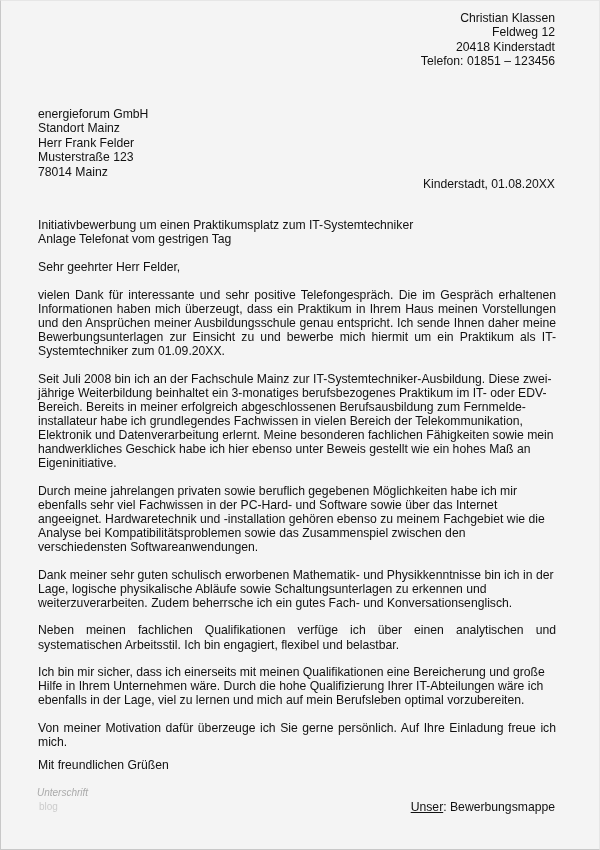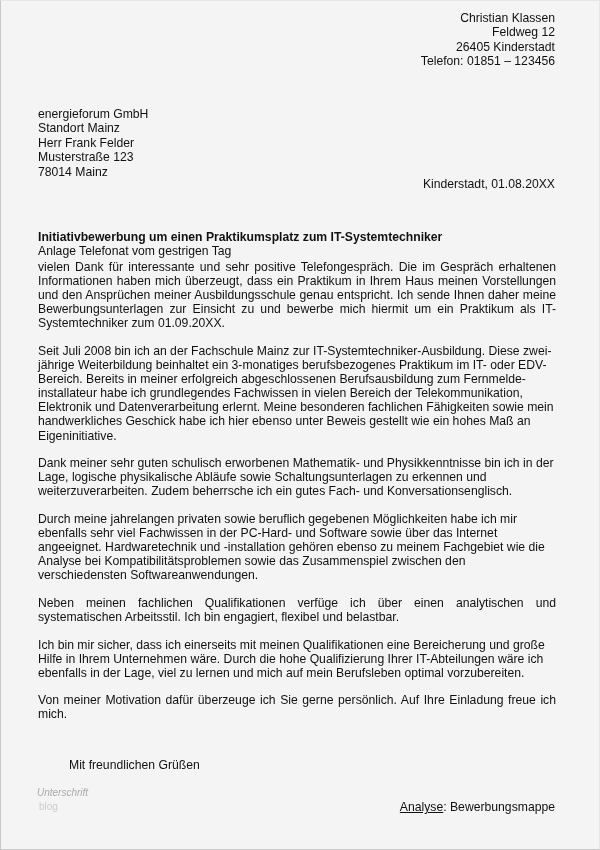--- a/index.html
+++ b/index.html
@@ -21,75 +21,76 @@
   }
   .recipient {
     position: absolute; left: 37px; top: 106px; line-height: 14.4px;
   }
   .date {
     position: absolute; right: 44px; top: 176px; line-height: 14.4px; margin-left: 28px;
   }
   .subject {
     position: absolute; left: 37px; top: 217px; line-height: 14.4px;
   }
-  .subject .bold { font-weight: bold; margin-top: 12px; }
+  .subject .bold { font-weight: normal; }
   .body {
     position: absolute; left: 37px; top: 259px; width: 518px; line-height: 14.1px;
   }
   .body p { margin: 0 0 13.5px 0; }
   .body p.justify { text-align: justify; }
-  .closing { position: absolute; left: 37px; top: 757px; line-height: 14.4px; margin-left: 31px; }
+  .closing { position: absolute; left: 37px; top: 757px; line-height: 14.4px; }
   .signature {
     position: absolute; left: 36px; top: 786px; font-style: italic; color: #aaa;
     font-size: 10px;
   }
   .watermark {
     position: absolute; left: 38px; top: 800px; color: #ccc; font-size: 10px;
   }
   .enclosure { position: absolute; right: 44px; top: 799px; }
   .enclosure .u { text-decoration: underline; }
 </style>
 </head>
 <body>
 
 <div class="page">
 
   <div class="sender">
     <div>Christian Klassen</div>
     <div>Feldweg 12</div>
-    <div>26405 Kinderstadt</div>
+    <div>20418 Kinderstadt</div>
     <div>Telefon: 01851 – 123456</div>
   </div>
 
   <div class="recipient">
     <div>energieforum GmbH</div>
     <div>Standort Mainz</div>
     <div>Herr Frank Felder</div>
     <div>Musterstraße 123</div>
     <div>78014 Mainz</div>
   </div>
 
   <div class="date">Kinderstadt, 01.08.20XX</div>
 
   <div class="subject">
     <div class="bold">Initiativbewerbung um einen Praktikumsplatz zum IT-Systemtechniker</div>
     <div>Anlage Telefonat vom gestrigen Tag</div>
   </div>
 
   <div class="body">
+    <p>Sehr geehrter Herr Felder,</p>
     <p class="justify">vielen Dank für interessante und sehr positive Telefongespräch. Die im Gespräch erhaltenen Informationen haben mich überzeugt, dass ein Praktikum in Ihrem Haus meinen Vorstellungen und den Ansprüchen meiner Ausbildungsschule genau entspricht. Ich sende Ihnen daher meine Bewerbungsunterlagen zur Einsicht zu und bewerbe mich hiermit um ein Praktikum als IT-Systemtechniker zum 01.09.20XX.</p>
     <p>Seit Juli 2008 bin ich an der Fachschule Mainz zur IT-Systemtechniker-Ausbildung. Diese zwei-jährige Weiterbildung beinhaltet ein 3-monatiges berufsbezogenes Praktikum im IT- oder EDV-Bereich. Bereits in meiner erfolgreich abgeschlossenen Berufsausbildung zum Fernmelde-installateur habe ich grundlegendes Fachwissen in vielen Bereich der Telekommunikation, Elektronik und Datenverarbeitung erlernt.  Meine besonderen fachlichen Fähigkeiten sowie mein handwerkliches Geschick habe ich hier ebenso unter Beweis gestellt wie ein hohes Maß an Eigeninitiative.</p>
+    <p>Durch meine jahrelangen privaten sowie beruflich gegebenen Möglichkeiten habe ich mir ebenfalls sehr viel Fachwissen in der PC-Hard- und Software sowie über das Internet angeeignet. Hardwaretechnik und -installation gehören ebenso zu meinem Fachgebiet wie die Analyse bei Kompatibilitätsproblemen sowie das Zusammenspiel zwischen den verschiedensten Softwareanwendungen.</p>
     <p>Dank meiner sehr guten schulisch erworbenen Mathematik- und Physikkenntnisse bin ich in der Lage, logische physikalische Abläufe sowie Schaltungsunterlagen zu erkennen und weiterzuverarbeiten. Zudem beherrsche ich ein gutes Fach- und Konversationsenglisch.</p>
-    <p>Durch meine jahrelangen privaten sowie beruflich gegebenen Möglichkeiten habe ich mir ebenfalls sehr viel Fachwissen in der PC-Hard- und Software sowie über das Internet angeeignet. Hardwaretechnik und -installation gehören ebenso zu meinem Fachgebiet wie die Analyse bei Kompatibilitätsproblemen sowie das Zusammenspiel zwischen den verschiedensten Softwareanwendungen.</p>
     <p class="justify">Neben meinen fachlichen Qualifikationen verfüge ich über einen analytischen und systematischen Arbeitsstil. Ich bin engagiert, flexibel und belastbar.</p>
     <p>Ich bin mir sicher, dass ich einerseits mit meinen Qualifikationen eine Bereicherung und große Hilfe in Ihrem Unternehmen wäre. Durch die hohe Qualifizierung Ihrer IT-Abteilungen wäre ich ebenfalls in der Lage, viel zu lernen und mich auf mein Berufsleben optimal vorzubereiten.</p>
     <p class="justify">Von meiner Motivation dafür überzeuge ich Sie gerne persönlich. Auf Ihre Einladung freue ich mich.</p>
   </div>
 
   <div class="closing">Mit freundlichen Grüßen</div>
   <div class="signature">Unterschrift</div>
   <div class="watermark">blog</div>
 
   <div class="enclosure">
-    <span class="u">Analyse</span><span>:</span><span> Bewerbungsmappe</span>
+    <span class="u">Unser</span><span>:</span><span> Bewerbungsmappe</span>
   </div>
 
 </div>
 
 </body></html>

